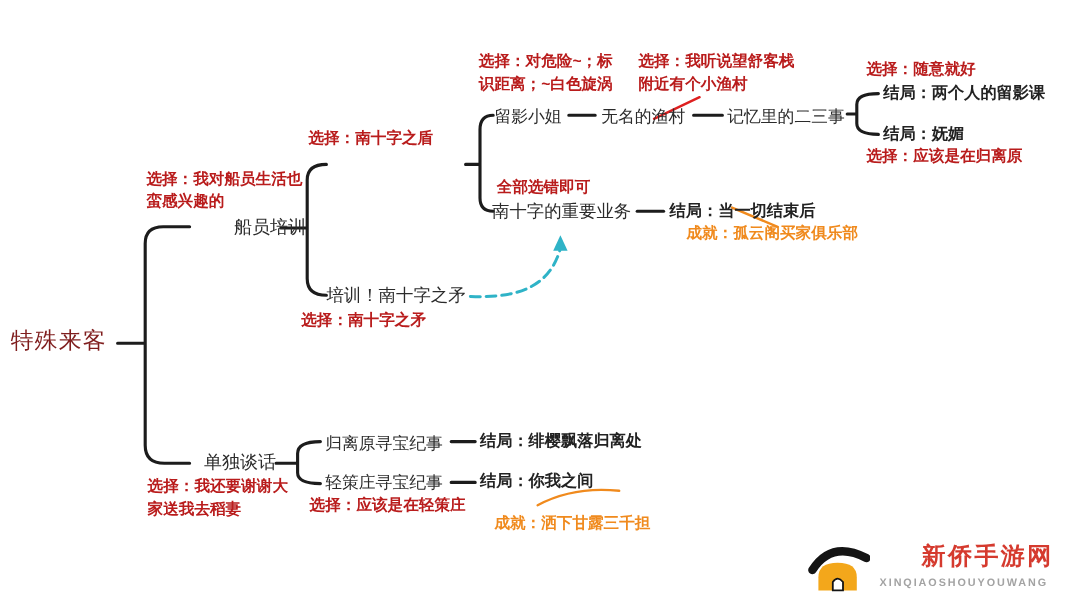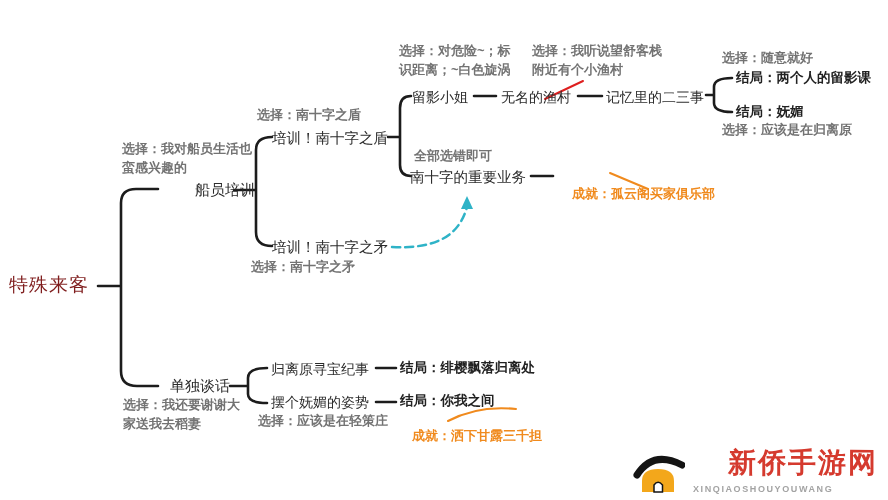--- a/index.html
+++ b/index.html
@@ -8,30 +8,30 @@
     width:888px;height:500px;
     background:#ffffff;
     overflow:hidden;
     font-family:"Liberation Sans","DejaVu Sans",sans-serif;
   }
   .t{position:absolute;white-space:pre-line;line-height:1.25;}
   .node{color:#2b2b2b;font-size:14px;}
   .node-md{font-size:14.5px;}
   .node-lg{font-size:15px;}
   .root{color:#7f1d1d;font-size:19px;letter-spacing:1px;}
-  .choice{color:#737373;font-weight:bold;font-size:13px;line-height:19px;}
+  .choice{color:#b91c1c;font-weight:bold;font-size:13px;line-height:19px;}
   .ending{color:#222222;font-weight:bold;font-size:13.5px;}
   .achv{color:#f08a1d;font-weight:bold;font-size:13px;}
   svg.wires{position:absolute;left:0;top:0;pointer-events:none;}
   .logo{
     position:absolute;right:10px;bottom:6px;
     display:flex;align-items:center;gap:8px;
   }
   .logo-txt{display:flex;flex-direction:column;align-items:flex-start;}
-  .logo-name{color:#d53a2e;font-size:28px;font-weight:bold;letter-spacing:2px;line-height:1.1;margin-left:35px;}
+  .logo-name{color:#d53a2e;font-size:20px;font-weight:bold;letter-spacing:2px;line-height:1.1;margin-left:35px;}
   .logo-sub{color:#a3a3a3;font-size:9px;font-weight:bold;letter-spacing:1.6px;margin-top:5px;}
 </style>
 </head>
 <body>
 
 <div id="canvas">
 
   <svg class="wires" width="888" height="500" viewBox="0 0 888 500" aria-hidden="true">
 
     <g stroke="#1c1c1c" stroke-width="2.6" fill="none" stroke-linecap="round" stroke-linejoin="round">
@@ -63,21 +63,20 @@
     <path d="M448 421 Q478 405 516 409" stroke="#f08a1d" stroke-width="2" fill="none" stroke-linecap="round"></path>
   </svg>
 
   <div class="t root" style="left:9px;top:273px;">特殊来客</div>
 
   <div class="t choice" style="left:122px;top:139px;">选择：我对船员生活也
 蛮感兴趣的</div>
   <div class="t node node-lg" style="left:171px;top:181px;margin-left:24px;">船员培训</div>
 
   <div class="t choice" style="left:257px;top:105px;">选择：南十字之盾</div>
-  <div class="t node node-md" style="left:272px;top:129px;">培训！南十字之盾</div>
 
   <div class="t node node-md" style="left:272px;top:238px;">培训！南十字之矛</div>
   <div class="t choice" style="left:251px;top:257px;">选择：南十字之矛</div>
 
   <div class="t choice" style="left:399px;top:41px;">选择：对危险~；标
 识距离；~白色旋涡</div>
   <div class="t node" style="left:412px;top:89px;">留影小姐</div>
 
   <div class="t choice" style="left:532px;top:41px;">选择：我听说望舒客栈
 附近有个小渔村</div>
@@ -86,30 +85,31 @@
   <div class="t node" style="left:606px;top:89px;">记忆里的二三事</div>
 
   <div class="t choice" style="left:722px;top:48px;">选择：随意就好</div>
   <div class="t ending" style="left:736px;top:70px;">结局：两个人的留影课</div>
 
   <div class="t ending" style="left:736px;top:104px;">结局：妩媚</div>
   <div class="t choice" style="left:722px;top:120px;">选择：应该是在归离原</div>
 
   <div class="t choice" style="left:414px;top:146px;">全部选错即可</div>
   <div class="t node node-md" style="left:410px;top:168px;">南十字的重要业务</div>
+  <div class="t ending" style="left:558px;top:168px;">结局：当一切结束后</div>
   <div class="t achv" style="left:572px;top:186px;">成就：孤云阁买家俱乐部</div>
 
   <div class="t node node-lg" style="left:170px;top:377px;">单独谈话</div>
   <div class="t choice" style="left:123px;top:395px;">选择：我还要谢谢大
 家送我去稻妻</div>
 
   <div class="t node" style="left:271px;top:361px;">归离原寻宝纪事</div>
   <div class="t ending" style="left:400px;top:360px;">结局：绯樱飘落归离处</div>
 
-  <div class="t node" style="left:271px;top:394px;">摆个妩媚的姿势</div>
+  <div class="t node" style="left:271px;top:394px;">轻策庄寻宝纪事</div>
   <div class="t ending" style="left:400px;top:393px;">结局：你我之间</div>
   <div class="t choice" style="left:258px;top:411px;">选择：应该是在轻策庄</div>
   <div class="t achv" style="left:412px;top:428px;text-align:center;">成就：洒下甘露三千担</div>
 
   <div class="logo">
     <svg width="52" height="46" viewBox="0 0 52 46" aria-hidden="true">
       <path d="M9 44 V33 Q9 21 25 21 Q41 21 41 33 V44 Z" fill="#f3a71b"></path>
       <path d="M4 27 Q20 2 49 17" stroke="#141414" stroke-width="7" fill="none" stroke-linecap="round"></path>
       <path d="M21 44 V37 Q25 31.5 29.5 37 V44 Z" fill="#ffffff" stroke="#141414" stroke-width="1.5"></path>
     </svg>

